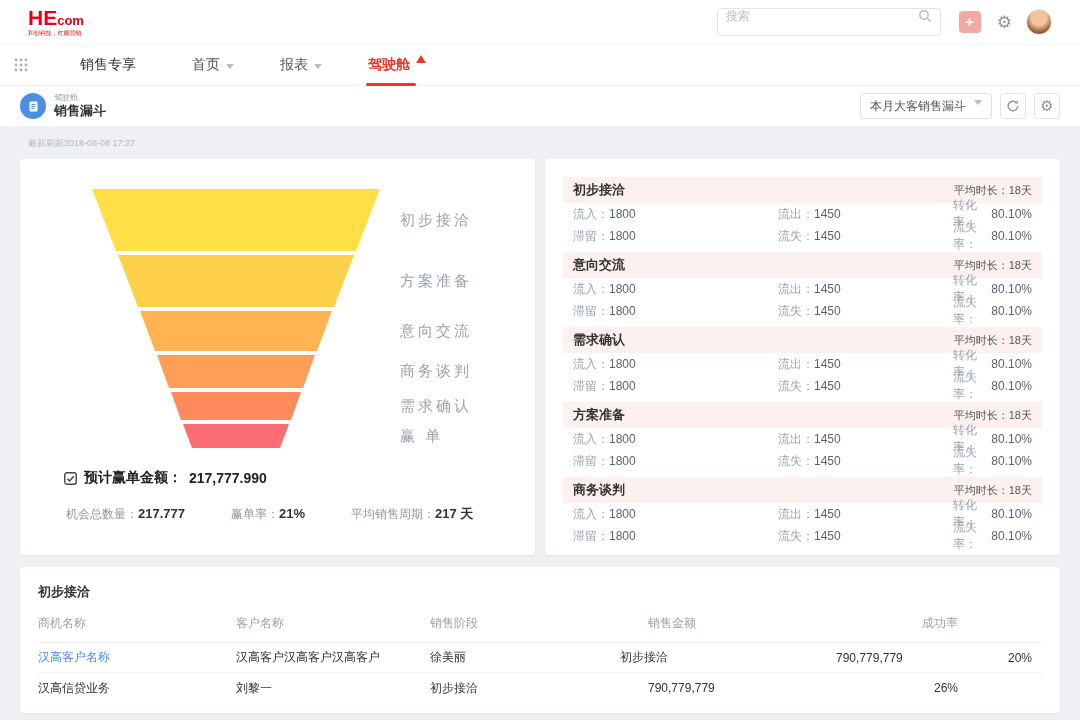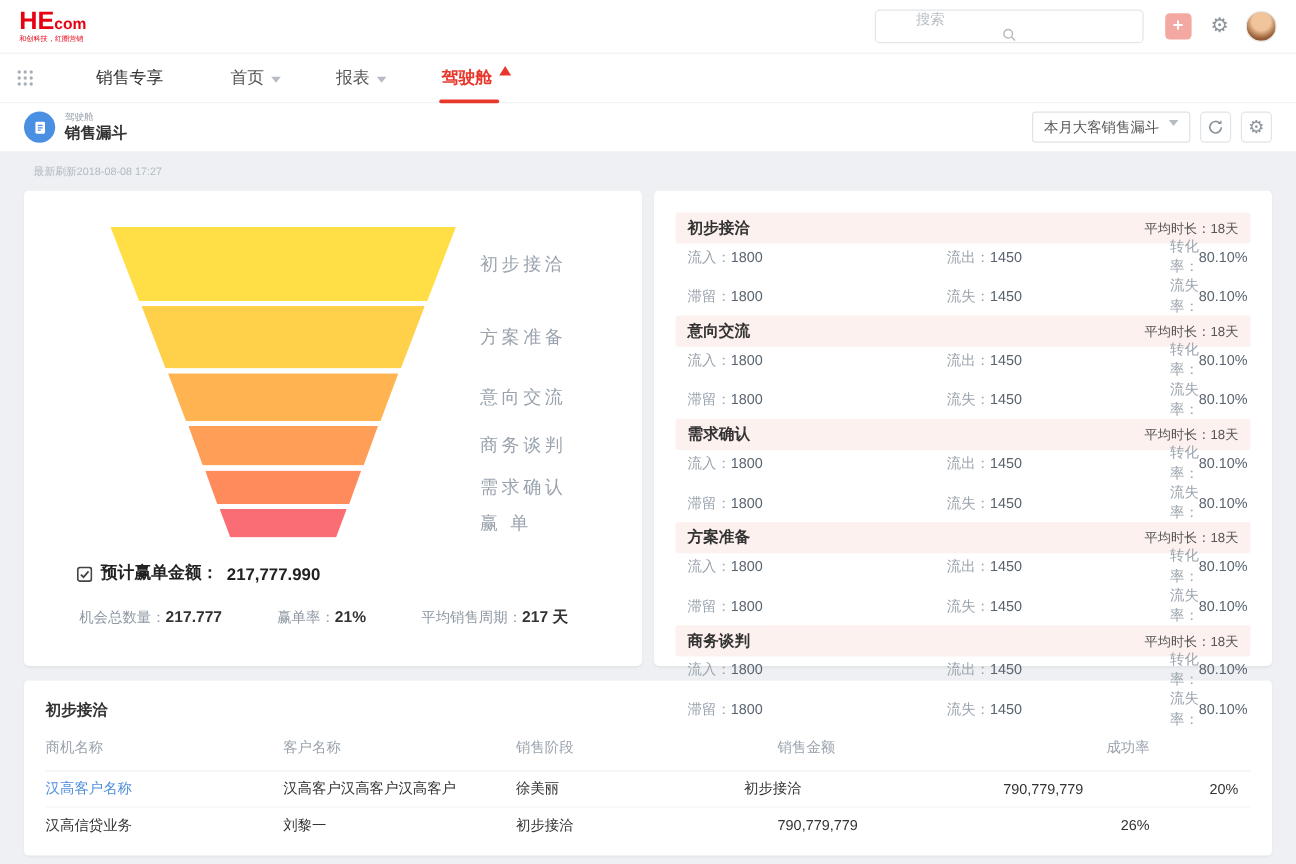--- a/index.html
+++ b/index.html
@@ -3,27 +3,27 @@
 <meta charset="utf-8">
 <style>
   * { box-sizing: border-box; margin: 0; padding: 0; }
   html,body { width:1080px; height:720px; overflow:hidden; }
   body {
     font-family: "Liberation Sans", "DejaVu Sans", sans-serif;
     background:#eef0f3; color:#333;
   }
 
   
-  .topbar { height:44px; background:#fff; display:flex; align-items:center; padding:0 16px; }
+  .topbar { height:44px; background:#fff; display:flex; align-items:center; padding:0 28px; }
   .logo { display:flex; flex-direction:column; line-height:1; }
   .logo-row { color:#e60012; font-weight:bold; }
   .logo-he { font-size:21px; }
   .logo-com { font-size:13px; }
   .logo-tagline { font-size:7px; color:#e60012; margin-top:2px; transform:scale(.85); transform-origin:left top; white-space:nowrap; }
-  .search-box { margin-left:auto; width:224px; height:28px; border:1px solid #e3e5e8; border-radius:4px; display:flex; align-items:center; padding:0 8px; background:#fff;flex-direction:column; }
+  .search-box { margin-left:auto; width:224px; height:28px; border:1px solid #e3e5e8; border-radius:4px; display:flex; align-items:flex-start; padding:0 8px; background:#fff; }
   .search-box input { border:none; outline:none; flex:1; font-size:12px; color:#333; background:transparent; font-family:inherit; }
   ::placeholder { color:#b9bfc6; }
   .plus-btn { width:22px; height:22px; background:#f3a8a2; border-radius:4px; color:#fff; font-size:15px; line-height:21px; text-align:center; margin-left:18px; font-weight:bold; cursor:pointer; }
   .gear-glyph { font-size:17px; color:#8d949c; margin-left:16px; cursor:pointer; }
   .avatar { width:26px; height:26px; border-radius:50%; margin-left:14px; cursor:pointer;
     background: radial-gradient(circle at 50% 32%, #f2c49b 0 38%, #9c6238 70%, #5f3a20 100%); border:1px solid #e8e8e8; }
 
   
   .navbar { height:42px; background:#fff; border-top:1px solid #f4f5f7; border-bottom:1px solid #f0f1f3; display:flex; align-items:center; padding:0 14px; }
   .grid-icon { margin-right:8px; display:flex; cursor:pointer; }
@@ -68,21 +68,21 @@
   .stats { display:flex; margin:18px 0 0 26px; gap:46px; font-size:12px; align-items:baseline; }
   .stat-label { color:#8f98a3; }
   .stat-value { color:#333; font-weight:bold; font-size:13px; }
 
   
   .panel-card { width:515px; height:396px; padding:18px 18px 0; }
   .stage { margin-bottom:5px; }
   .stage-head { height:26px; background:#fcf1ee; display:flex; align-items:center; justify-content:space-between; padding:0 10px; border-radius:2px; }
   .stage-name { font-size:13px; font-weight:bold; color:#333; }
   .stage-duration { font-size:11px; color:#555; }
-  .stage-metrics { display:grid; grid-template-columns:205px 175px 1fr; padding:0 10px;gap:11px; }
+  .stage-metrics { display:grid; grid-template-columns:205px 175px 1fr; padding:0 10px; }
   .metric { height:22px; display:flex; align-items:center; font-size:12px; }
   .ml { color:#9aa3ad; }
   .mv { color:#5a646f; }
 
   
   .table-card { margin-top:12px; width:1040px; padding:14px 18px 10px; }
   .table-title { font-size:13px; font-weight:bold; color:#333; margin:2px 0 14px; }
   .tgrid { display:grid; grid-template-columns:198px 194px 190px 188px 160px 1fr; align-items:center; }
   .thead { font-size:12px; color:#9aa3ad; padding-bottom:10px; border-bottom:1px solid #eef0f2; }
   .trow { height:30px; font-size:12px; color:#333; border-bottom:1px solid #f5f6f8; }

